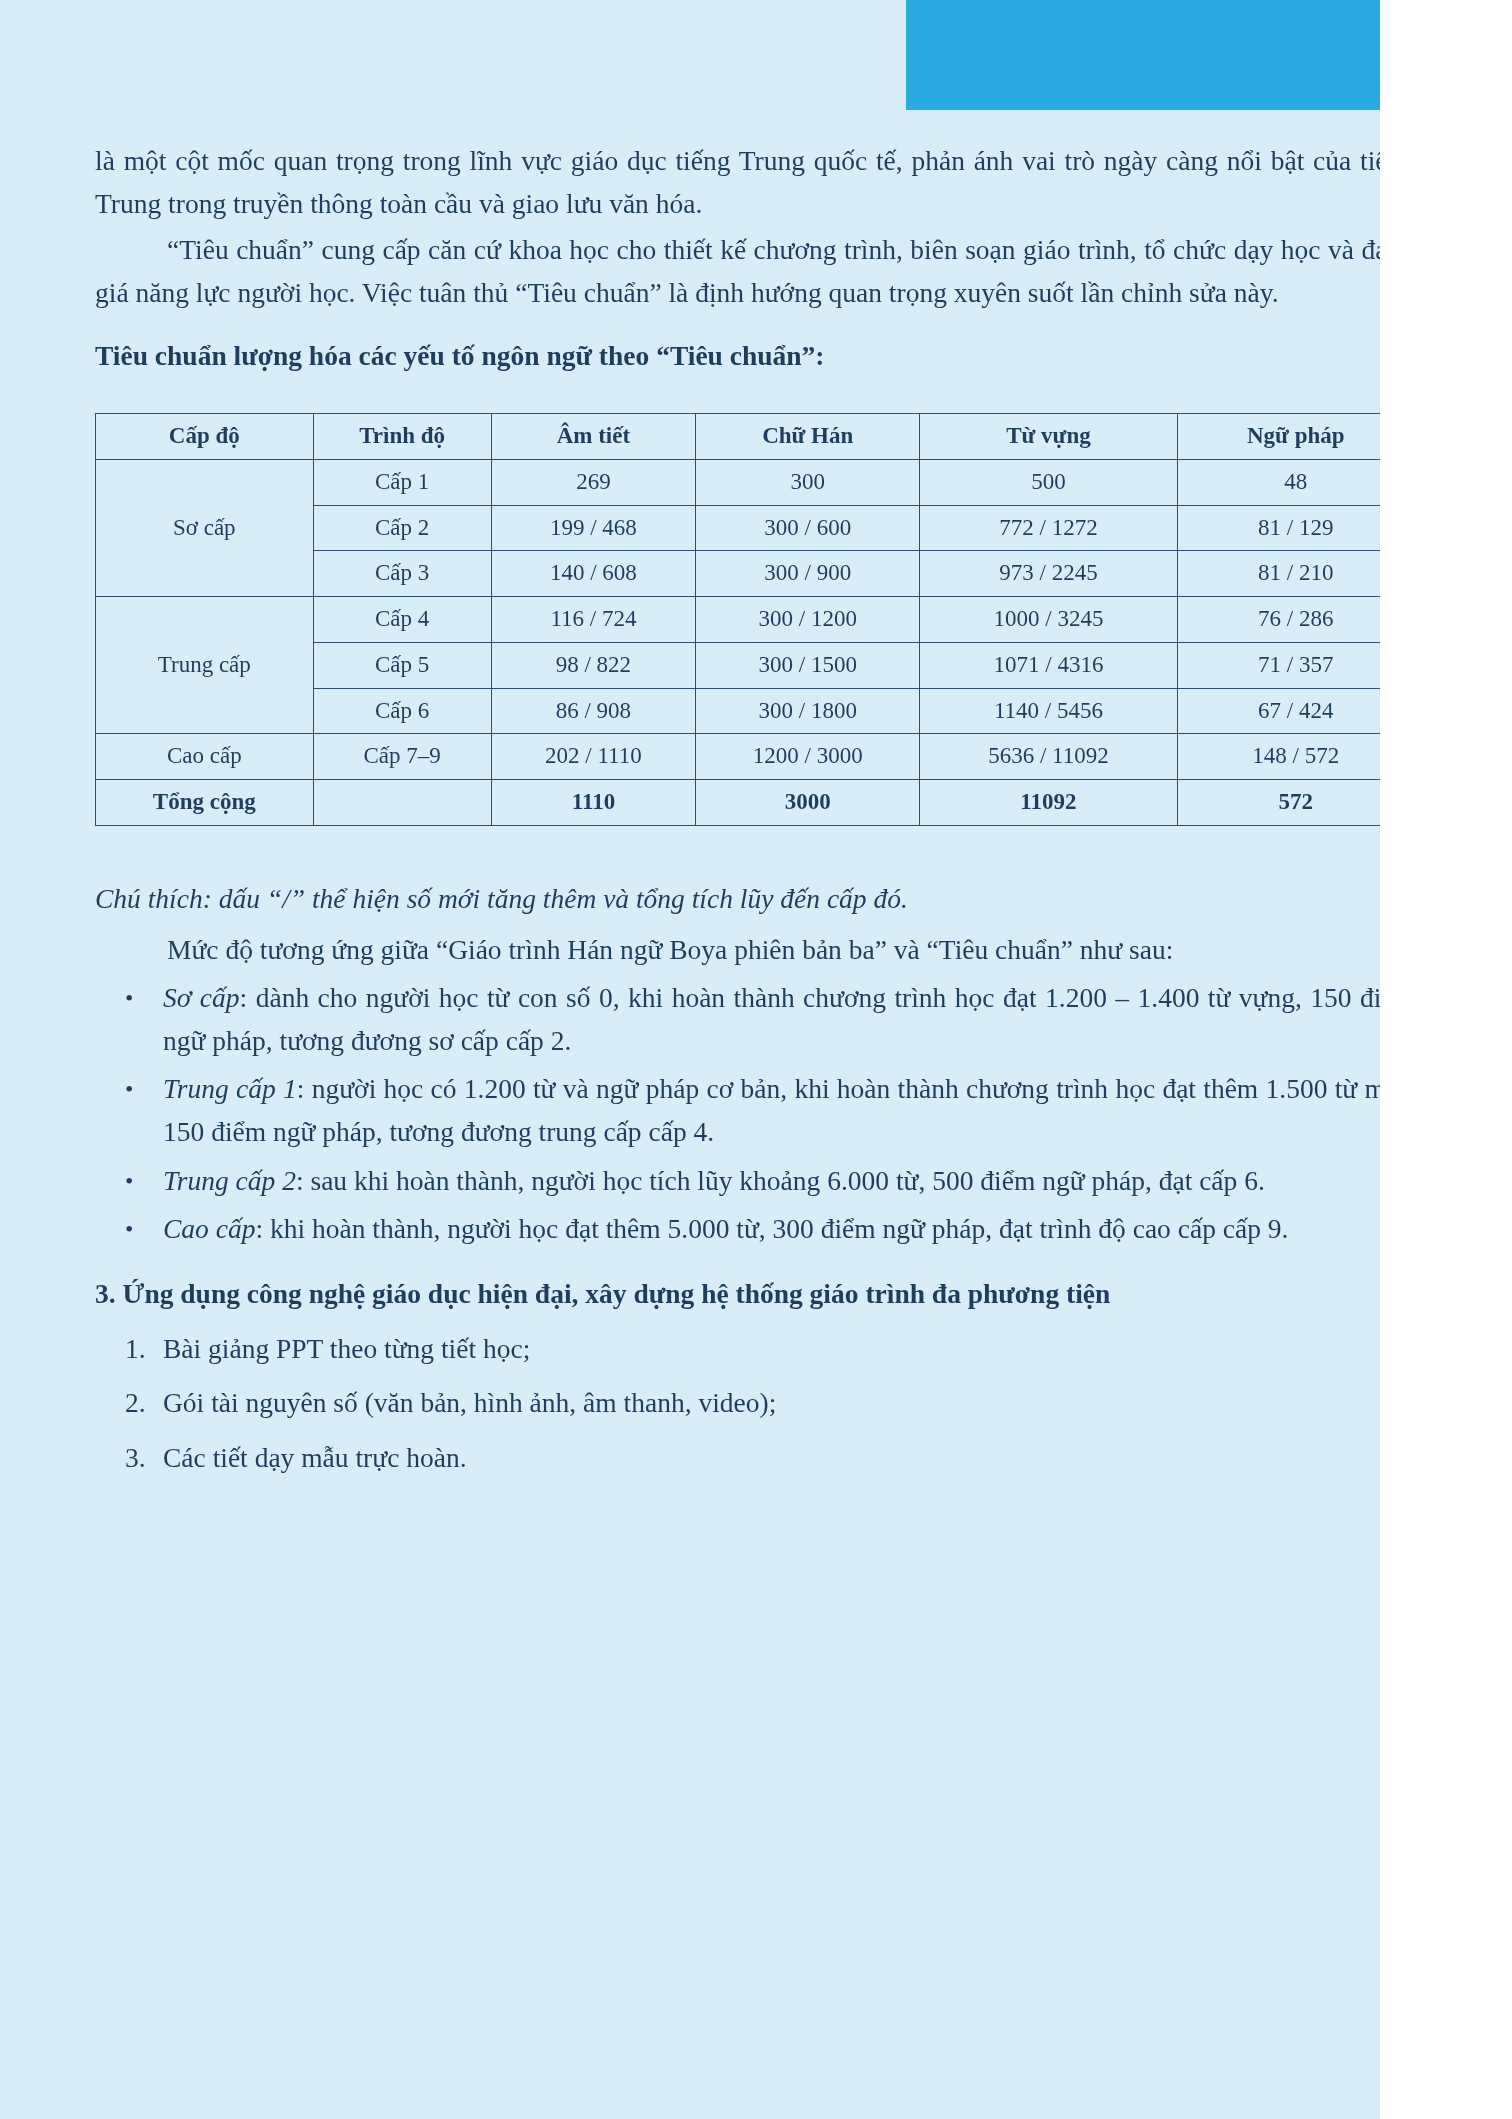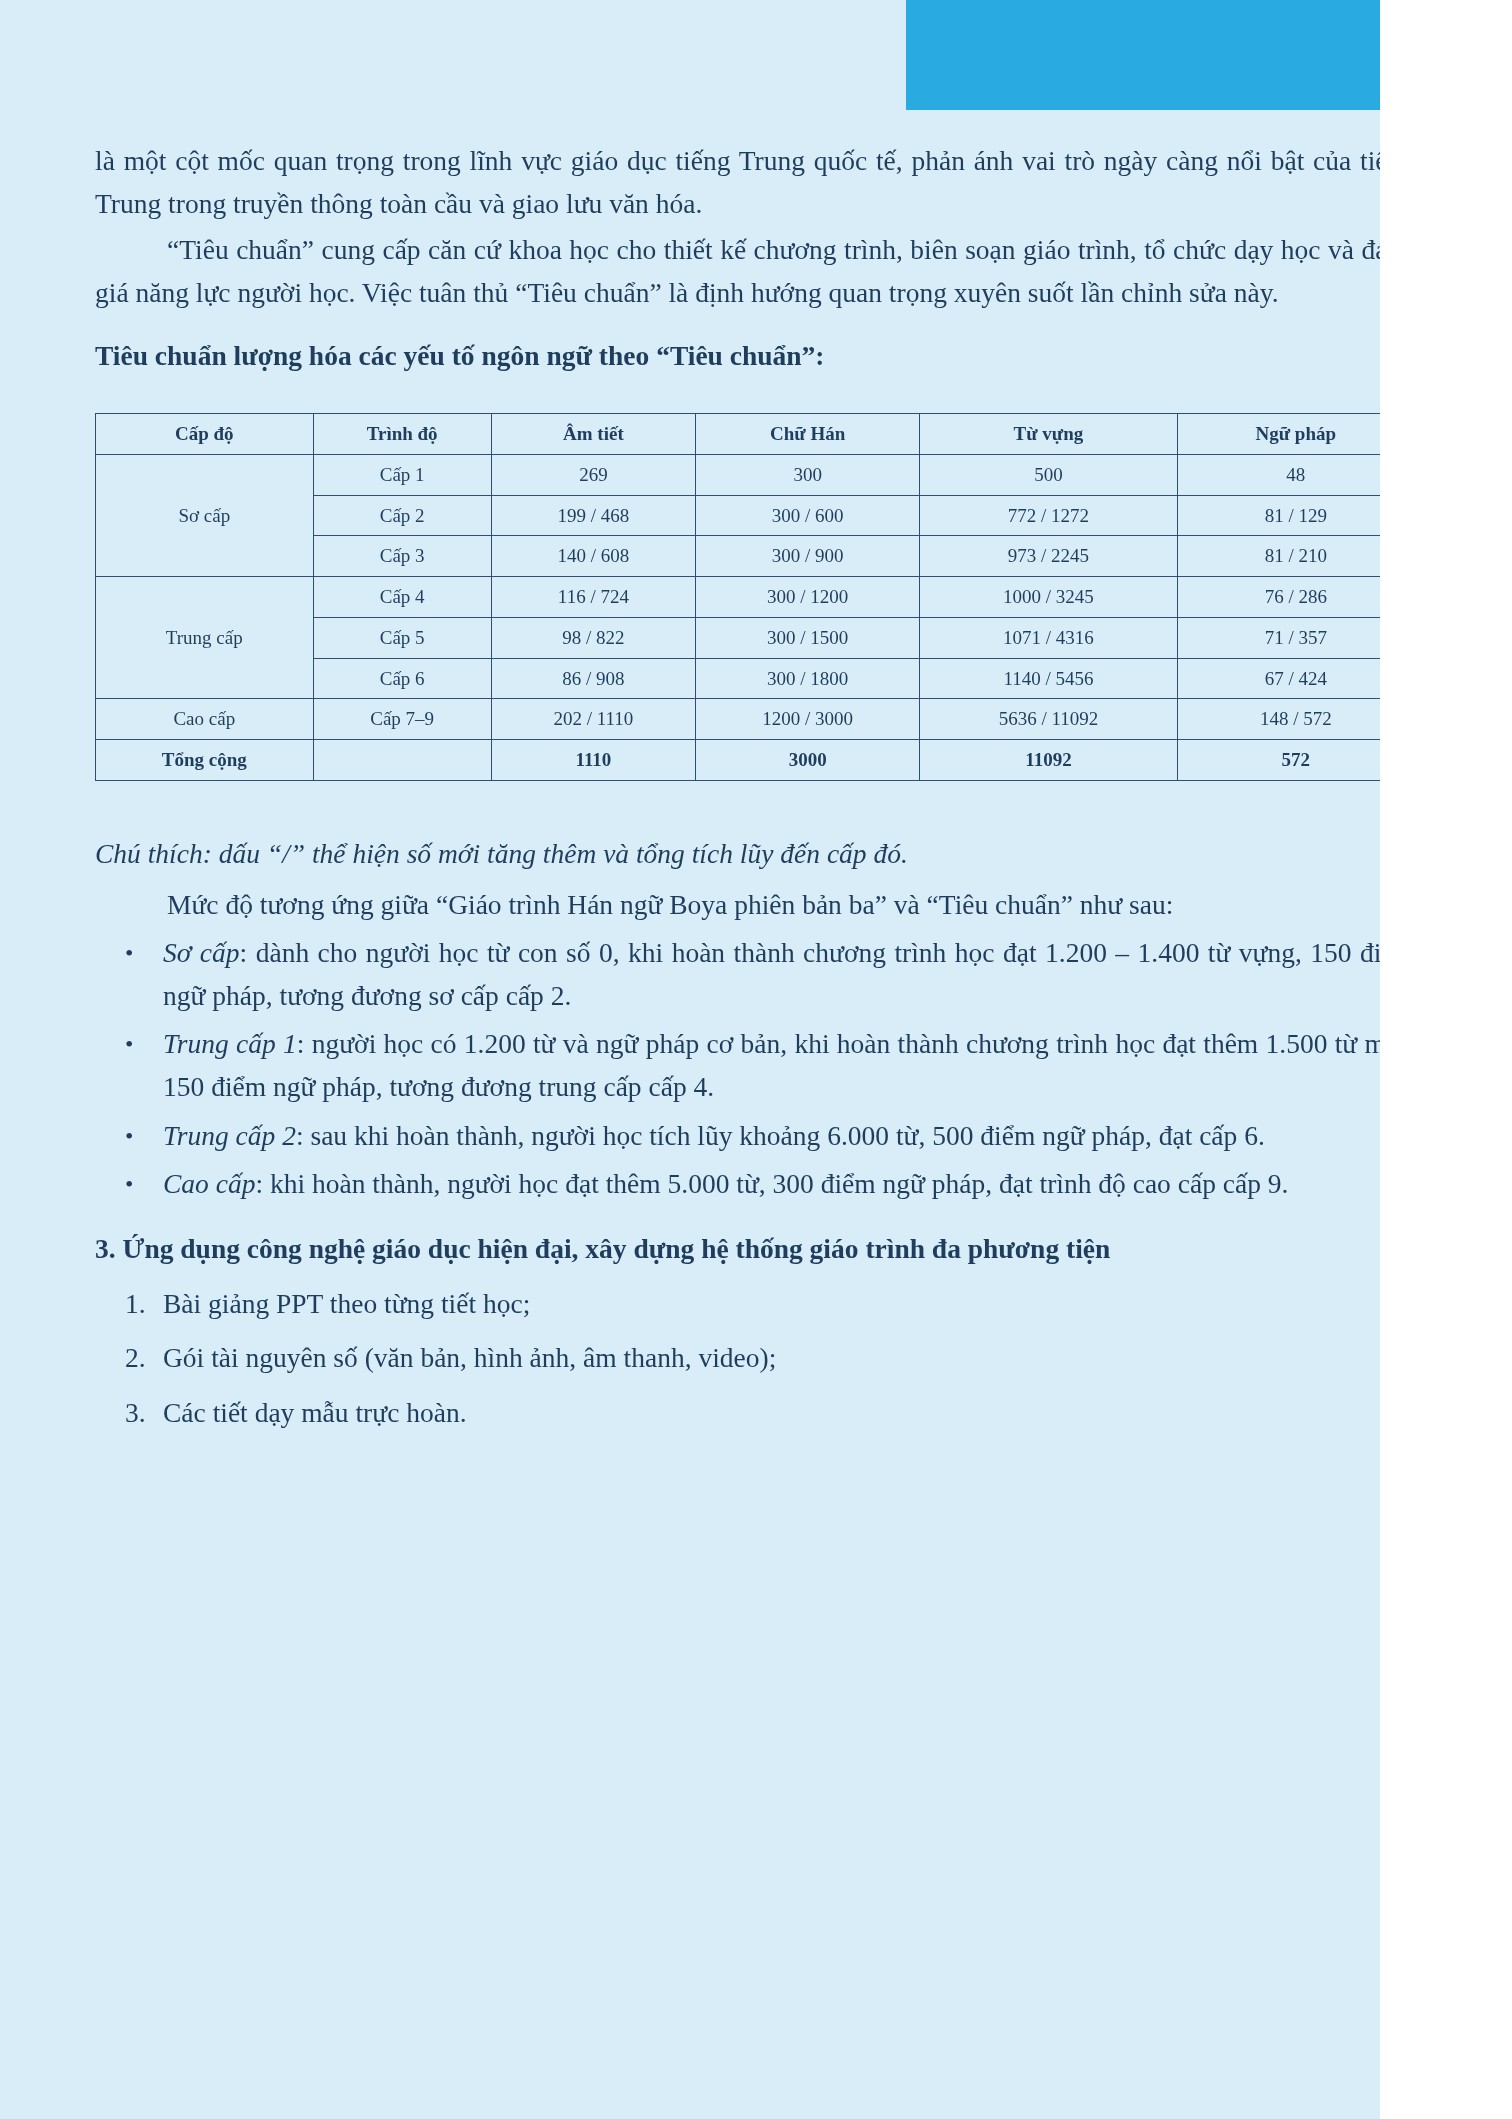--- a/index.html
+++ b/index.html
@@ -25,21 +25,21 @@
   }
   .para { text-align:justify; margin-bottom:4px; }
   .para.indent { text-indent:72px; }
 
   .table-heading { font-weight:bold; margin-top:20px; }
 
   table.standards {
     width:100%;
     border-collapse:collapse;
     margin-top:36px;
-    font-size:19px;
+    font-size:23px;
     line-height:1.25;
   }
   table.standards th, table.standards td {
     border:1.5px solid #2f4e70;
     text-align:center;
     vertical-align:middle;
     padding:8px 8px;
   }
   table.standards th { font-weight:bold; }
   table.standards .bold { font-weight:bold; }

